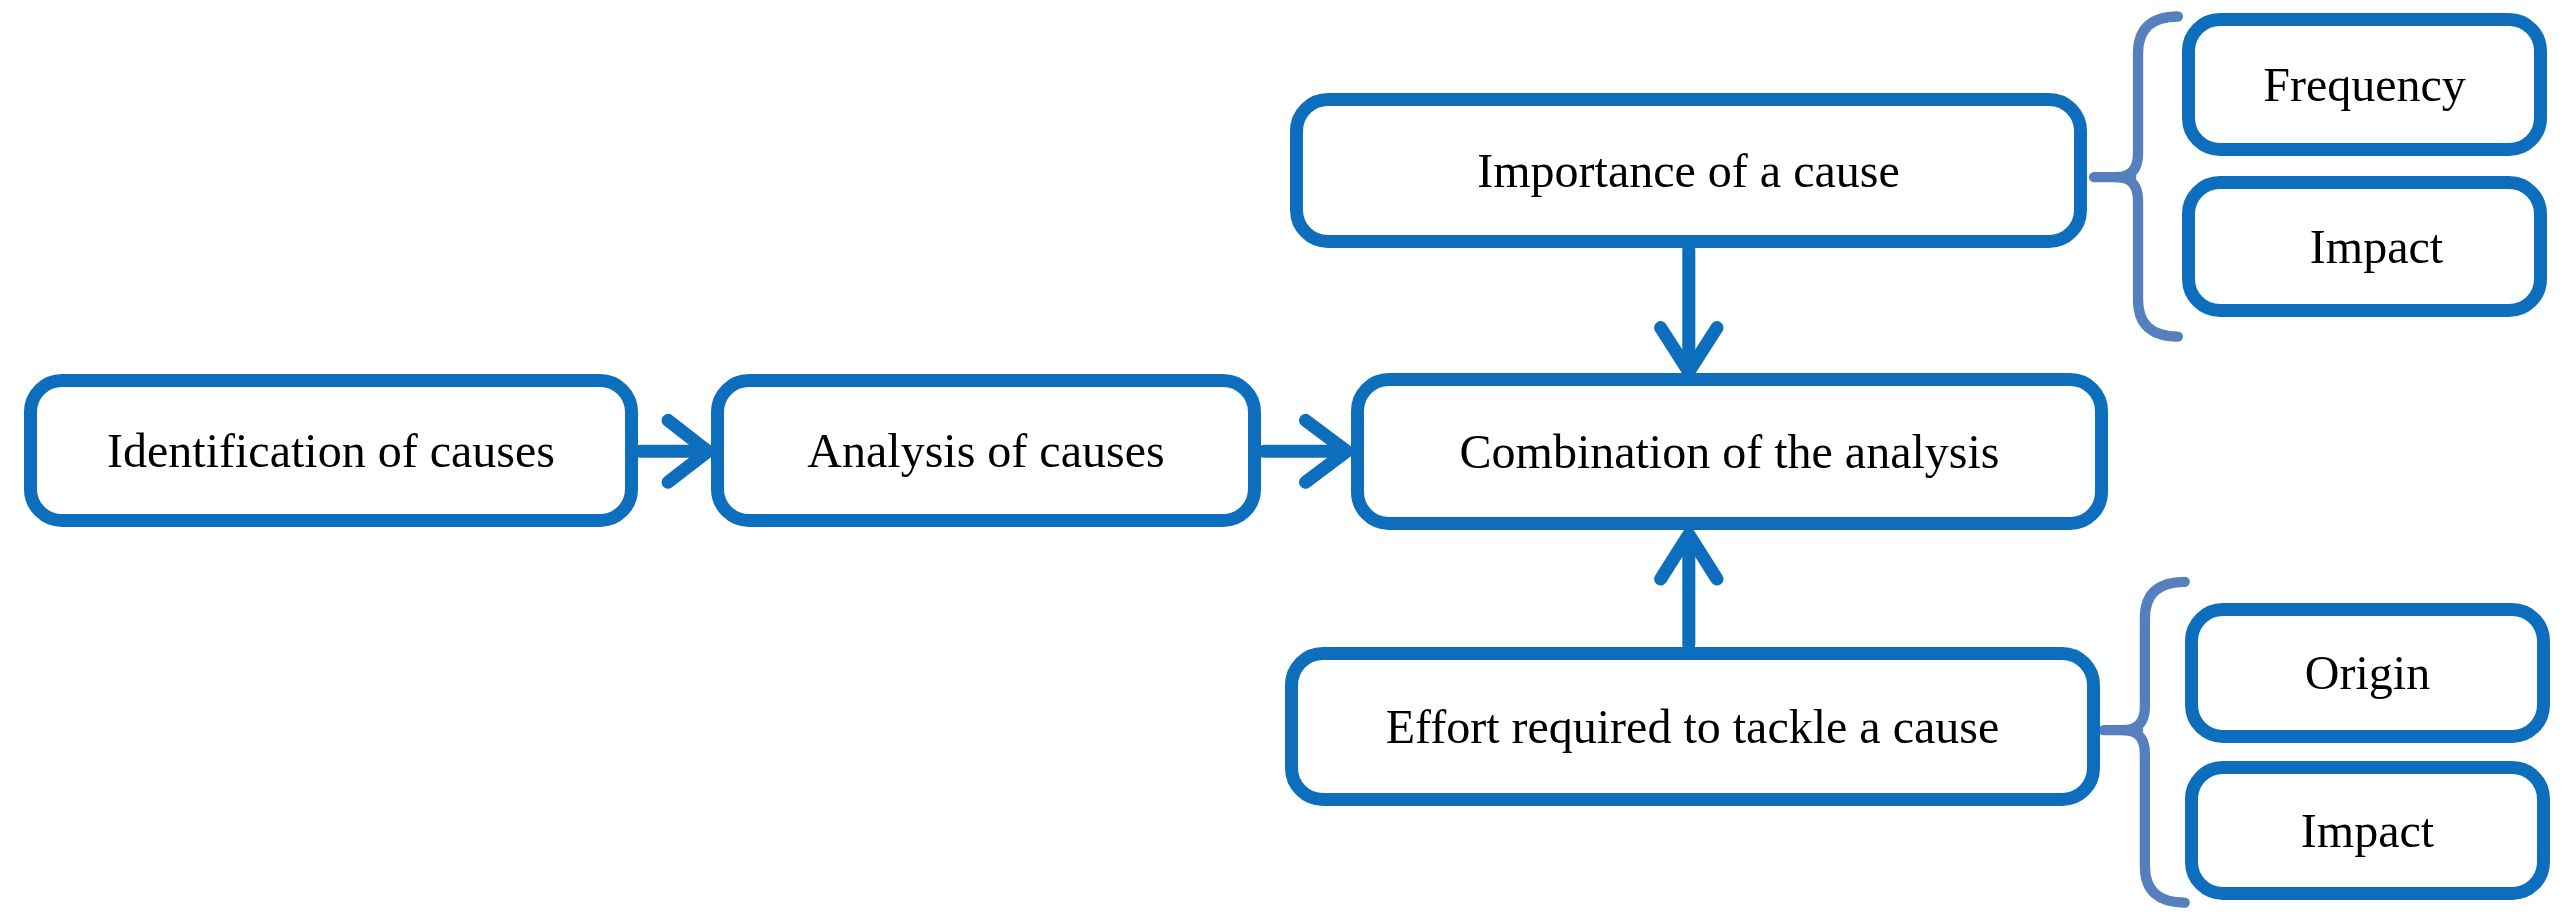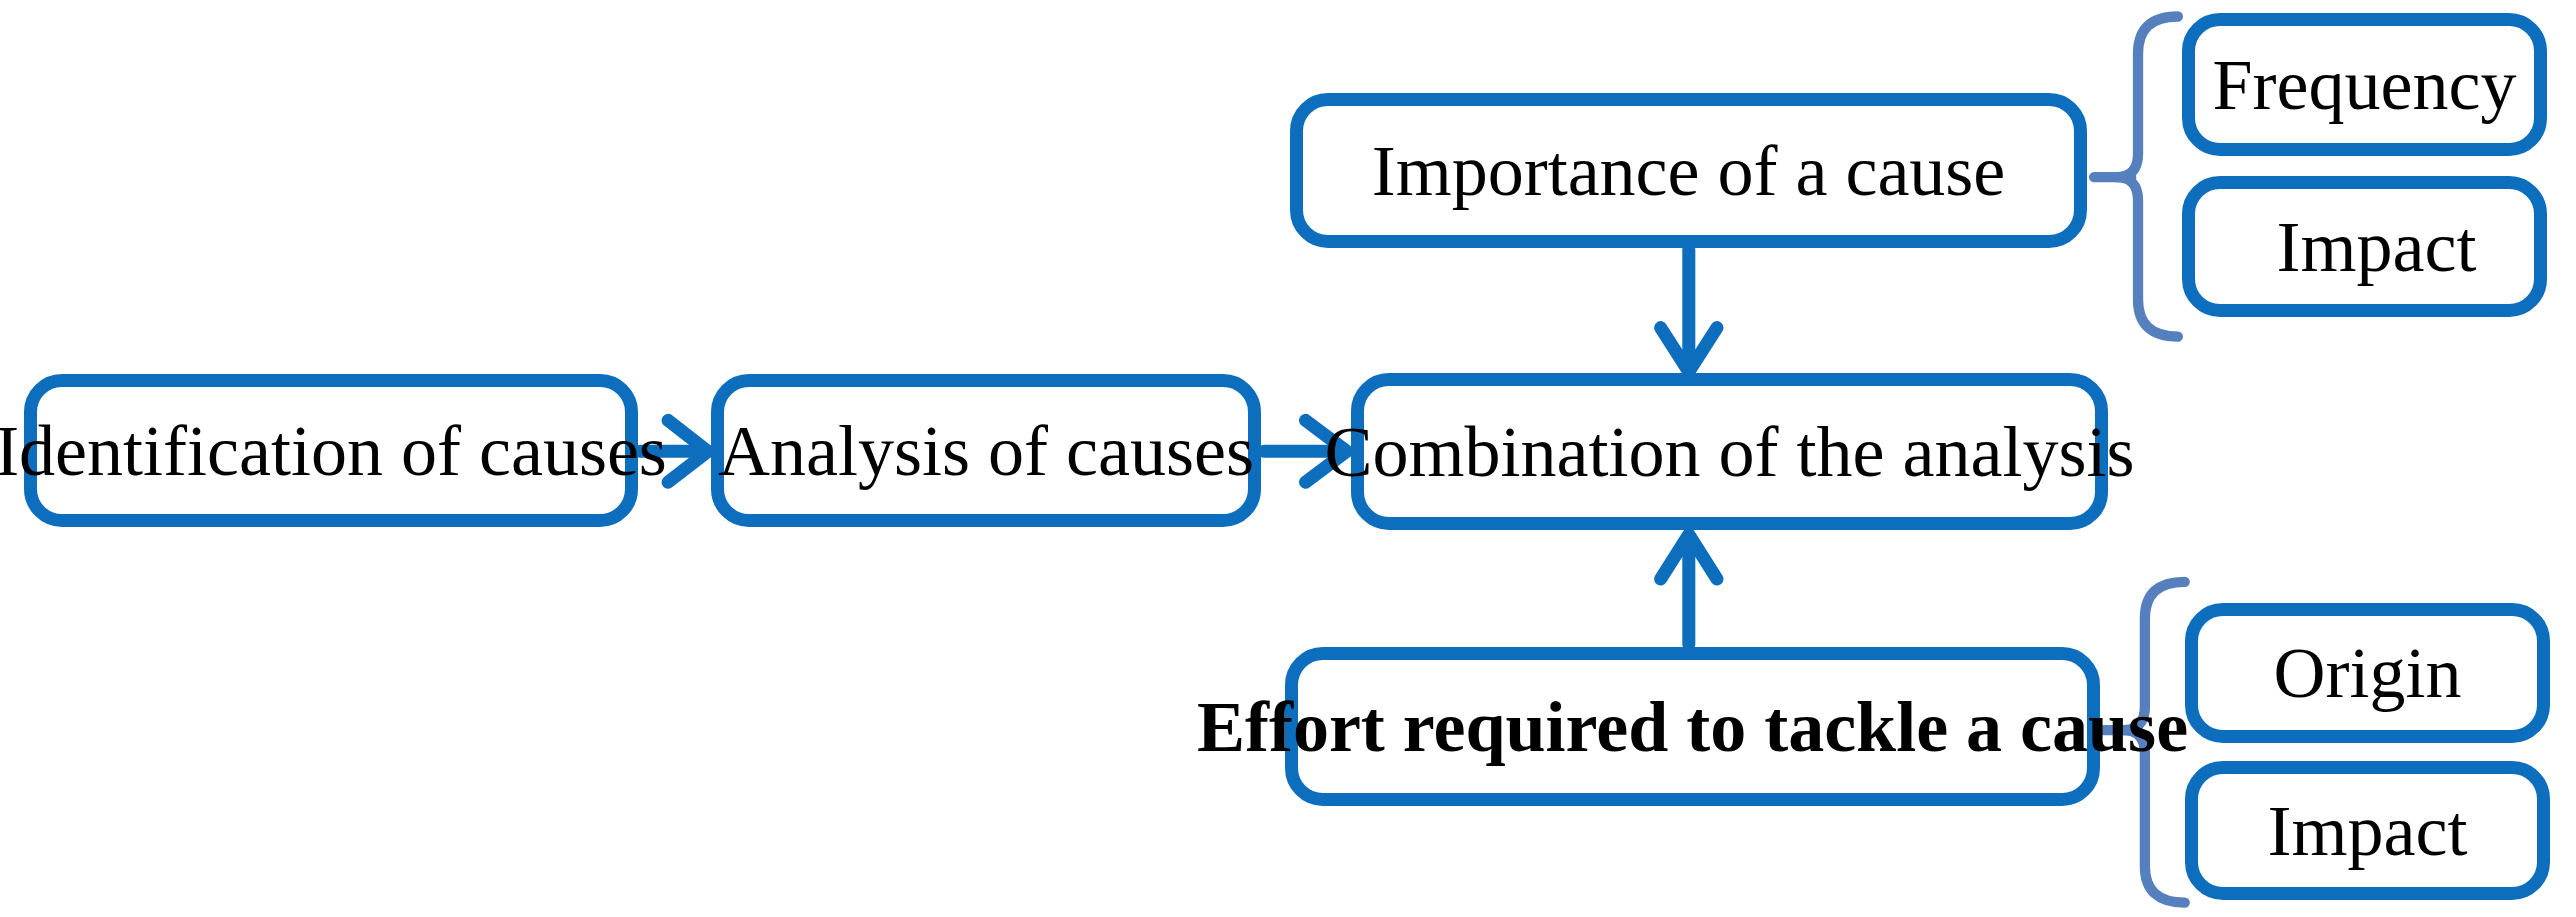--- a/index.html
+++ b/index.html
@@ -41,29 +41,29 @@
     position: absolute;
     box-sizing: border-box;
     border: 13px solid var(--box-border, #0d6ebd);
     border-radius: 38px;
     background: #ffffff;
     color: var(--text, #000000);
     display: flex;
     align-items: center;
     justify-content: center;
     text-align: center;
-    font-size: 72px;
+    font-size: 48px;
     line-height: 1;
     white-space: nowrap;
   }
   #n-identification { left: 24px;   top: 374px;  width: 614px;  height: 153px; }
   #n-analysis       { left: 711px; top: 374px;  width: 550px;  height: 153px; }
   #n-combination    { left: 1351px; top: 373px;  width: 757px; height: 157px; }
   #n-importance     { left: 1290px; top: 93px;  width: 797px; height: 155px; }
-  #n-effort         { left: 1285px; top: 647px;  width: 815px; height: 159px; font-weight: bold; }
+  #n-effort         { left: 1285px; top: 647px;  width: 815px; height: 159px; }
   #n-frequency      { left: 2182px; top: 13px;   width: 365px;  height: 143px; }
   #n-impact         { left: 2182px; top: 176px;  width: 365px;  height: 141px; padding-left: 24px; }
   #n-origin         { left: 2185px; top: 603px;  width: 365px;  height: 140px; font-family: Liberation Serif, serif; }
   #n-scale          { left: 2185px; top: 761px; width: 365px;  height: 139px; }
 </style>
 </head>
 <body>
 
 <div class="canvas">
 

